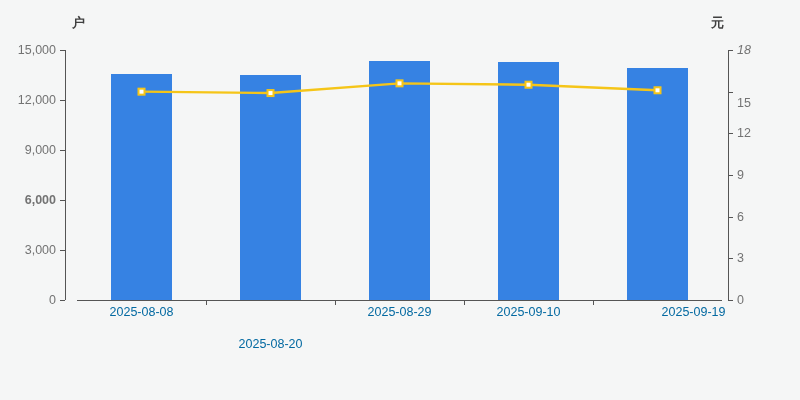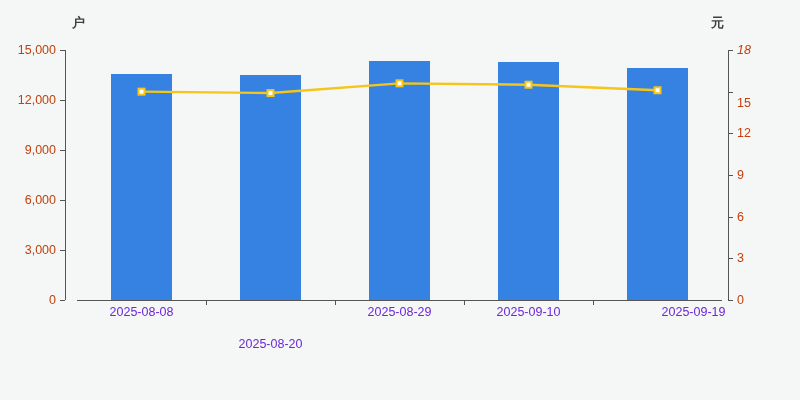--- a/index.html
+++ b/index.html
@@ -10,52 +10,52 @@
     overflow:hidden;
   }
   #chart-root{position:relative;width:800px;height:400px;}
   .axis-unit{
     position:absolute;font-size:13px;color:#3f3f3f;font-weight:600;
     letter-spacing:0;white-space:nowrap;
   }
   #unit-left{left:72px;top:14px;}
   #unit-right{left:711px;top:14px;}
   .tick-label{
-    position:absolute;font-size:12.5px;color:#c2410c;white-space:nowrap;
+    position:absolute;font-size:12.5px;color:#737373;white-space:nowrap;
     line-height:1;
   }
   .tick-label.left{text-align:right;right:0;transform:translateY(-50%);}
   .tick-label.right{text-align:left;left:0;transform:translateY(-50%);}
   #left-ticks{position:absolute;left:0px;top:0;width:66px;height:400px;}
   #right-ticks{position:absolute;left:728px;top:0;width:70px;height:400px;}
   .tickmark{position:absolute;background:#555;height:1px;width:5px;}
   .axis-line{position:absolute;background:#555;}
   .x-label{
-    position:absolute;font-size:12.5px;color:#6d28d9;white-space:nowrap;
+    position:absolute;font-size:12.5px;color:#0369a1;white-space:nowrap;
     transform:translateX(-50%);top:305px;
   }
   .bar{position:absolute;background:#3682e3;}
   svg.overlay{position:absolute;left:0;top:0;width:800px;height:400px;pointer-events:none;}
 </style>
 </head>
 <body>
 
 <div id="chart-root">
 
   <div class="axis-unit" id="unit-left">户</div>
   <div class="axis-unit" id="unit-right">元</div>
 
   <div id="left-ticks">
       <div class="axis-line" style="left: 65px; top: 50px; width: 1px; height: 250px;"></div>
       <div class="tickmark" style="left: 60px; top: 300px;"></div>
       <div class="tick-label left" style="top: 300px; right: 10px;">0</div>
       <div class="tickmark" style="left: 60px; top: 250px;"></div>
       <div class="tick-label left" style="top: 250px; right: 10px;">3,000</div>
       <div class="tickmark" style="left: 60px; top: 200px;"></div>
-      <div class="tick-label left" style="top: 200px; right: 10px;">6,000</div>
+      <div class="tick-label left" style="top: 200px; right: 10px; font-weight: bold;">6,000</div>
       <div class="tickmark" style="left: 60px; top: 150px;"></div>
       <div class="tick-label left" style="top: 150px; right: 10px;">9,000</div>
       <div class="tickmark" style="left: 60px; top: 100px;"></div>
       <div class="tick-label left" style="top: 100px; right: 10px;">12,000</div>
       <div class="tickmark" style="left: 60px; top: 50px;"></div>
       <div class="tick-label left" style="top: 50px; right: 10px;">15,000</div>
     </div>
   <div id="right-ticks">
       <div class="axis-line" style="left: 0px; top: 50px; width: 1px; height: 250px;"></div>
       <div class="tickmark" style="left: 0px; top: 300px;"></div>

